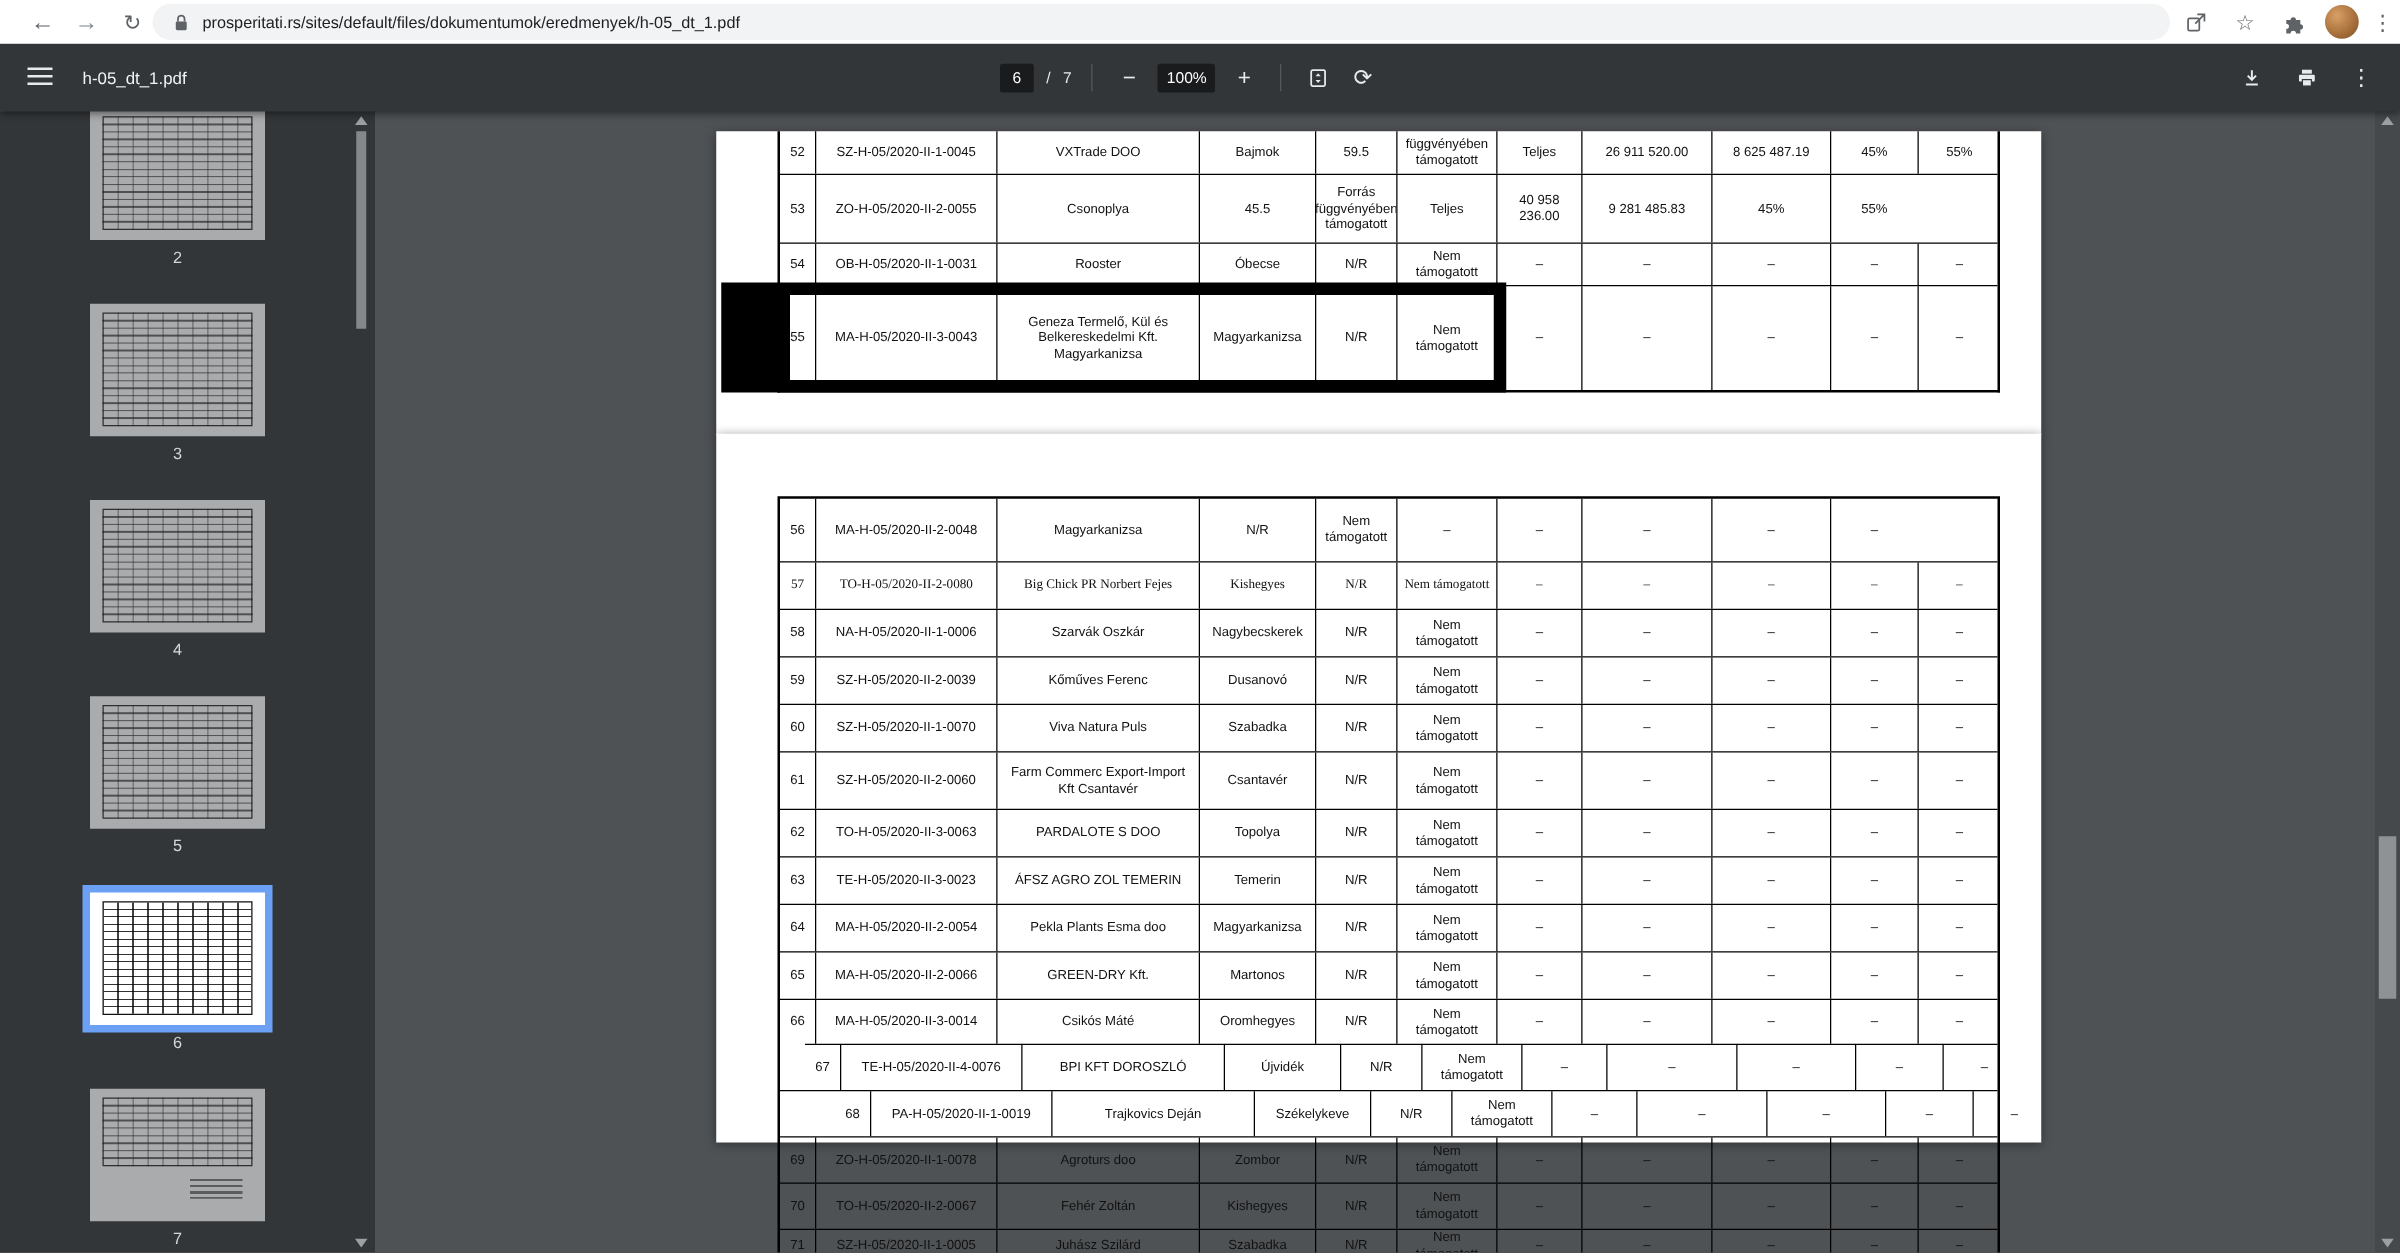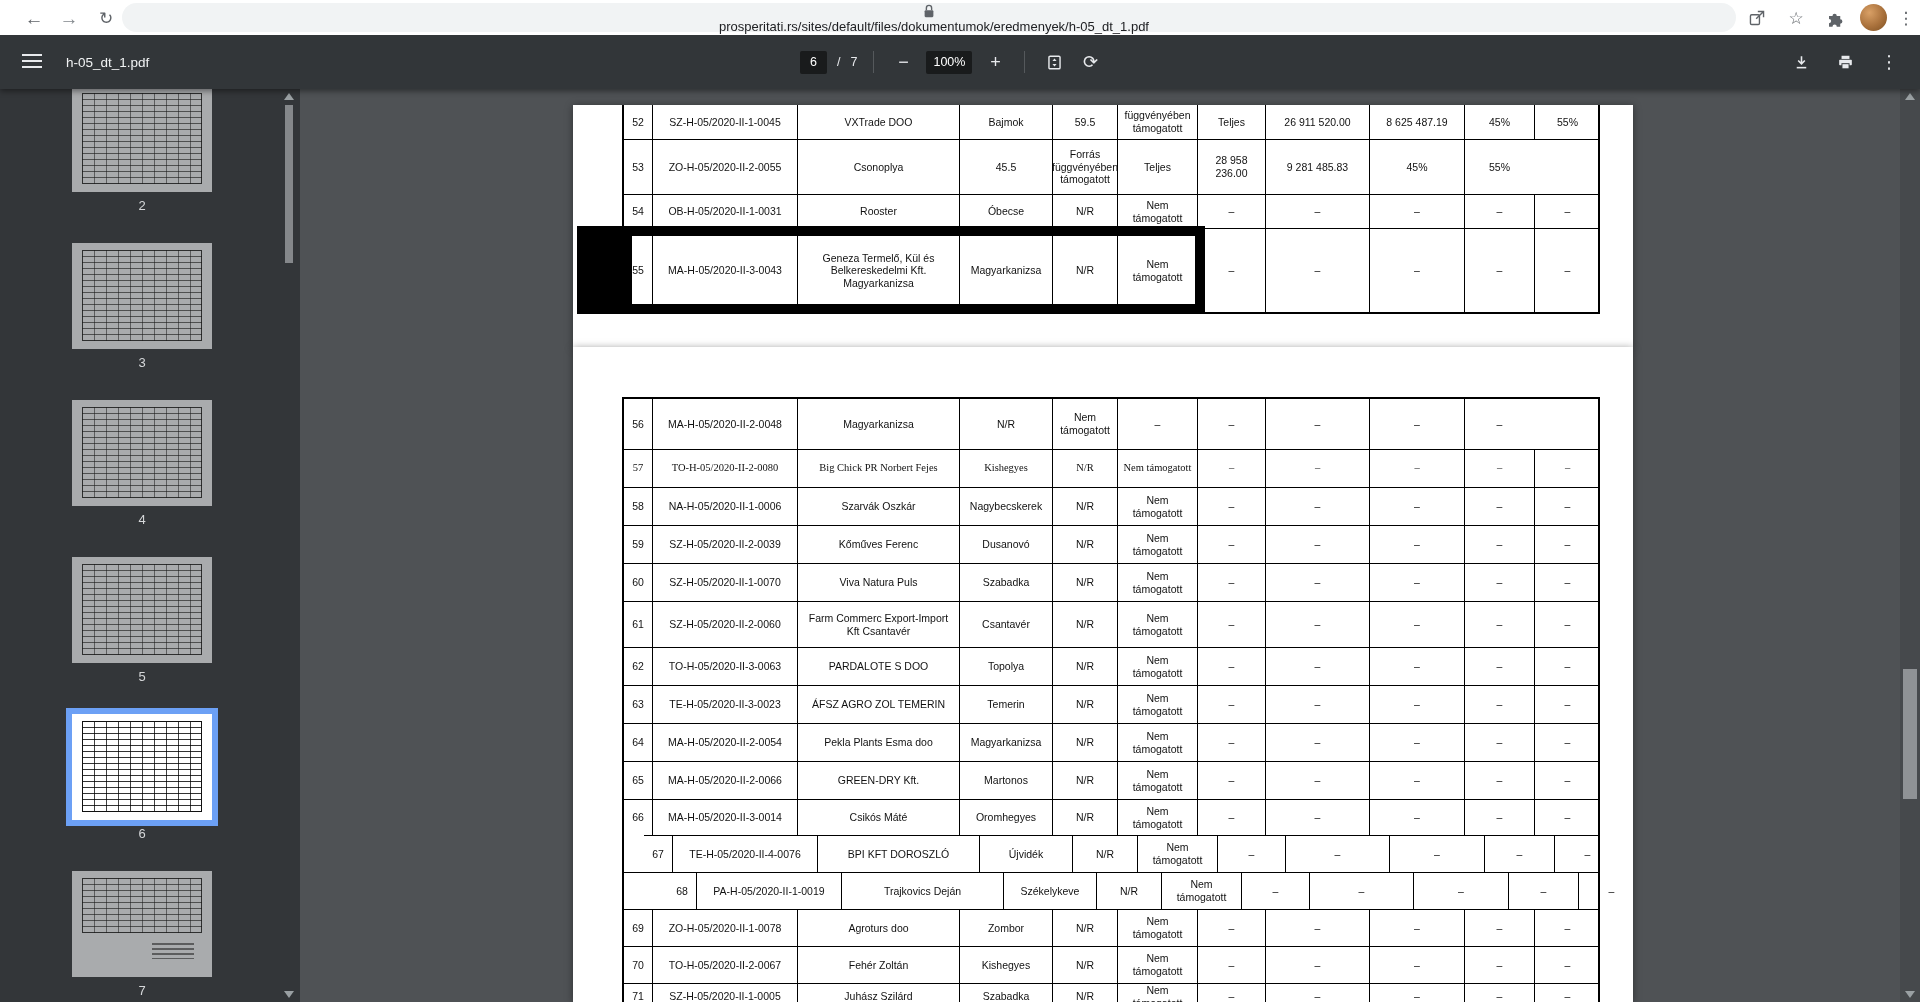--- a/index.html
+++ b/index.html
@@ -9,21 +9,21 @@
 
   
   .browser-bar { position:absolute; left:0; top:0; width:1920px; height:35px; background:#ffffff; z-index:30; }
   .nav-btn { position:absolute; top:4px; width:28px; height:28px; border-radius:50%;
              display:flex; align-items:center; justify-content:center;
              color:#5f6368; font-size:19px; line-height:1; cursor:pointer; }
   .nav-back { left:20px; }
   .nav-fwd  { left:55px; color:#80868b; }
   .nav-reload { left:92px; font-size:17px; }
   .url-pill { position:absolute; left:122px; top:3px; width:1614px; height:29px; background:#f1f3f4;
-              border-radius:15px; display:flex; align-items:center; padding:0 16px;flex-direction:column; }
+              border-radius:15px; display:flex; align-items:center; padding:0 16px; }
   .url-text { font-size:13px; color:#202124; margin-left:10px; white-space:nowrap; }
   .bar-ico { position:absolute; top:5px; width:26px; height:26px; display:flex; align-items:center;
              justify-content:center; color:#5f6368; }
   .star-ico { font-size:17px; }
   .avatar { position:absolute; left:1860px; top:4px; width:27px; height:27px; border-radius:50%;
             background:radial-gradient(circle at 35% 32%, #d9a066 0%, #a9713c 55%, #7c4f22 100%); }
   .kebab { font-size:17px; letter-spacing:0; }
 
   
   .pdf-toolbar { position:absolute; left:0; top:35px; width:1920px; height:54px; background:#323639;
@@ -69,21 +69,21 @@
   .sb-thumb { position:absolute; left:1px; top:16px; width:8px; height:158px; background:#85888b; }
 
   .main-scroll { position:absolute; right:0; top:0; width:20px; height:913px; background:#46494c; }
   .main-scroll .tri-up { left:5px; }
   .main-scroll .tri-dn { left:5px; }
   .ms-thumb { position:absolute; left:3px; top:580px; width:14px; height:130px; background:#8f9295; }
 
   
   .page { position:absolute; left:573px; width:1060px; background:#fff; box-shadow:0 1px 8px rgba(0,0,0,.4); }
   .page6 { top:16px; height:243px; }
-  .page7 { top:258px; height:655px; }
+  .page7 { top:258px; height:567px; }
 
   .tbl { position:absolute; left:49px; width:978px; border:2px solid #000; border-top:none;
          font-size:10.5px; color:#111; }
   .tbl7 { border-top:2px solid #000; top:50px; }
   .tbl6 { top:0; }
   .trow { display:grid; grid-template-columns:28px 145px 162px 93px 65px 80px 68px 104px 95px 70px 66px; }
   .trow + .trow { border-top:1px solid #000; }
   .cell { display:flex; align-items:center; justify-content:center; text-align:center;
           padding:1px 3px; line-height:1.2; border-left:1px solid #000; overflow:hidden; }
   .cell:first-child { border-left:none; }
@@ -233,21 +233,21 @@
             <div class="cell c9">45%</div>
             <div class="cell c10">55%</div>
           </div>
           <div class="trow" style="height: 55px;">
             <div class="cell c0">53</div>
             <div class="cell c1">ZO-H-05/2020-II-2-0055</div>
             <div class="cell c3">Csonoplya</div>
             <div class="cell c4">45.5</div>
             <div class="cell c5">Forrás függvényében támogatott</div>
             <div class="cell c6">Teljes</div>
-            <div class="cell c7">28 958 236.00</div>
+            <div class="cell c7">40 958 236.00</div>
             <div class="cell c8">9 281 485.83</div>
             <div class="cell c9">45%</div>
             <div class="cell c10">55%</div>
           </div>
           <div class="trow" style="height: 34px;">
             <div class="cell c0">54</div>
             <div class="cell c1">OB-H-05/2020-II-1-0031</div>
             <div class="cell c2">Rooster</div>
             <div class="cell c3">Óbecse</div>
             <div class="cell c4">N/R</div>

